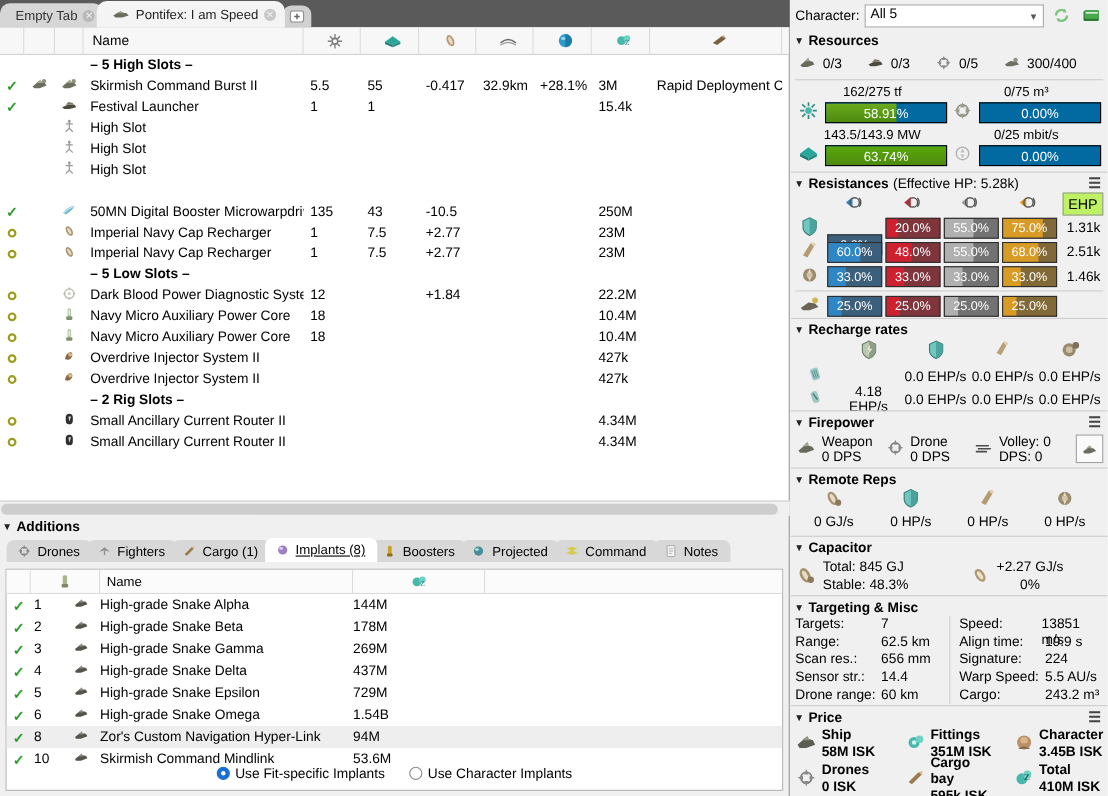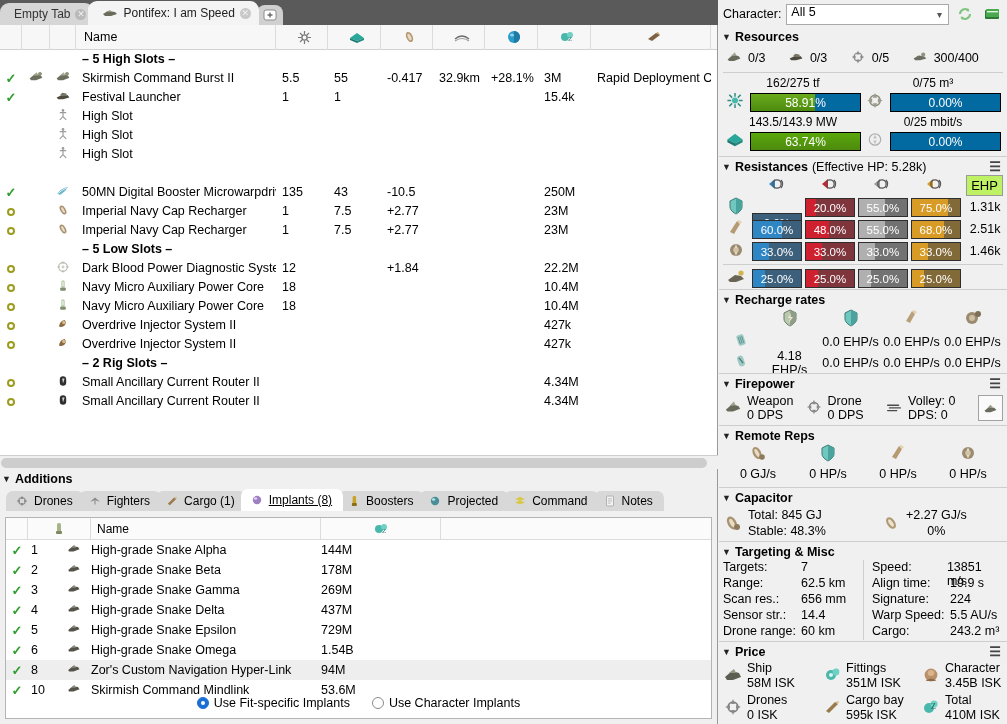--- a/index.html
+++ b/index.html
@@ -220,21 +220,21 @@
 
   
   .tgt-wrap { display: flex; padding: 1px 4px; }
   .tgt-col { width: 50%; }
   .tgt-col.right { border-left: 1px solid #cdcdcd; padding-left: 8px; }
   .tgt-line { display: flex; font-size: 12.5px; height: 16px; align-items: flex-start; }
   .tgt-line .k { width: 78px; }
   .tgt-line .v { }
 
   
-  .price-grid { display: grid; grid-template-columns: 1fr 1fr 1fr; padding: 1px 4px; gap: 0 17px; }
+  .price-grid { display: grid; grid-template-columns: 1fr 1fr 1fr; padding: 1px 4px; gap: 0 17px; font-weight: bold; }
   .price-item { display: flex; align-items: center; gap: 4px; height: 32px; }
   .price-txt { font-size: 12.5px; line-height: 15px; }
 </style>
 </head>
 <body>
 
 <div id="app">
 
   <div class="tabbar">
     <div class="tabstrip">

